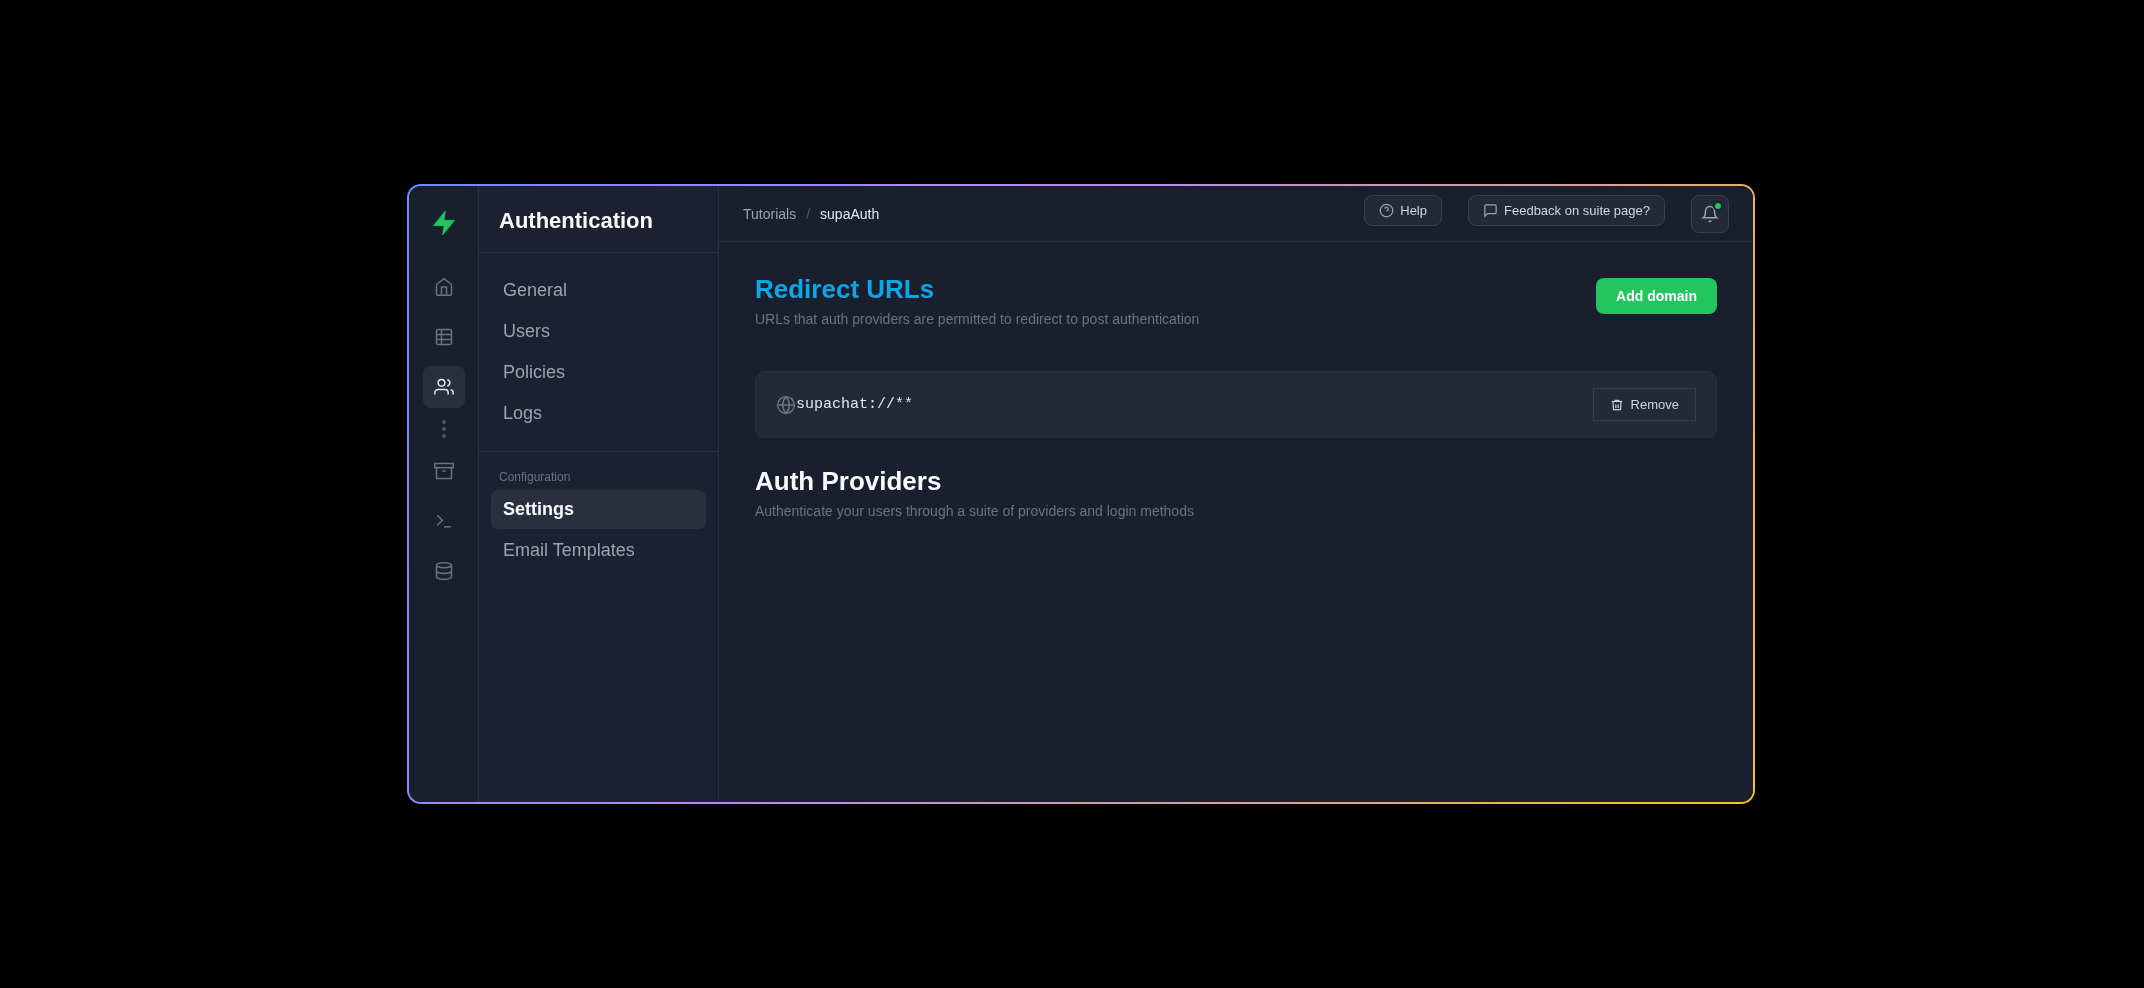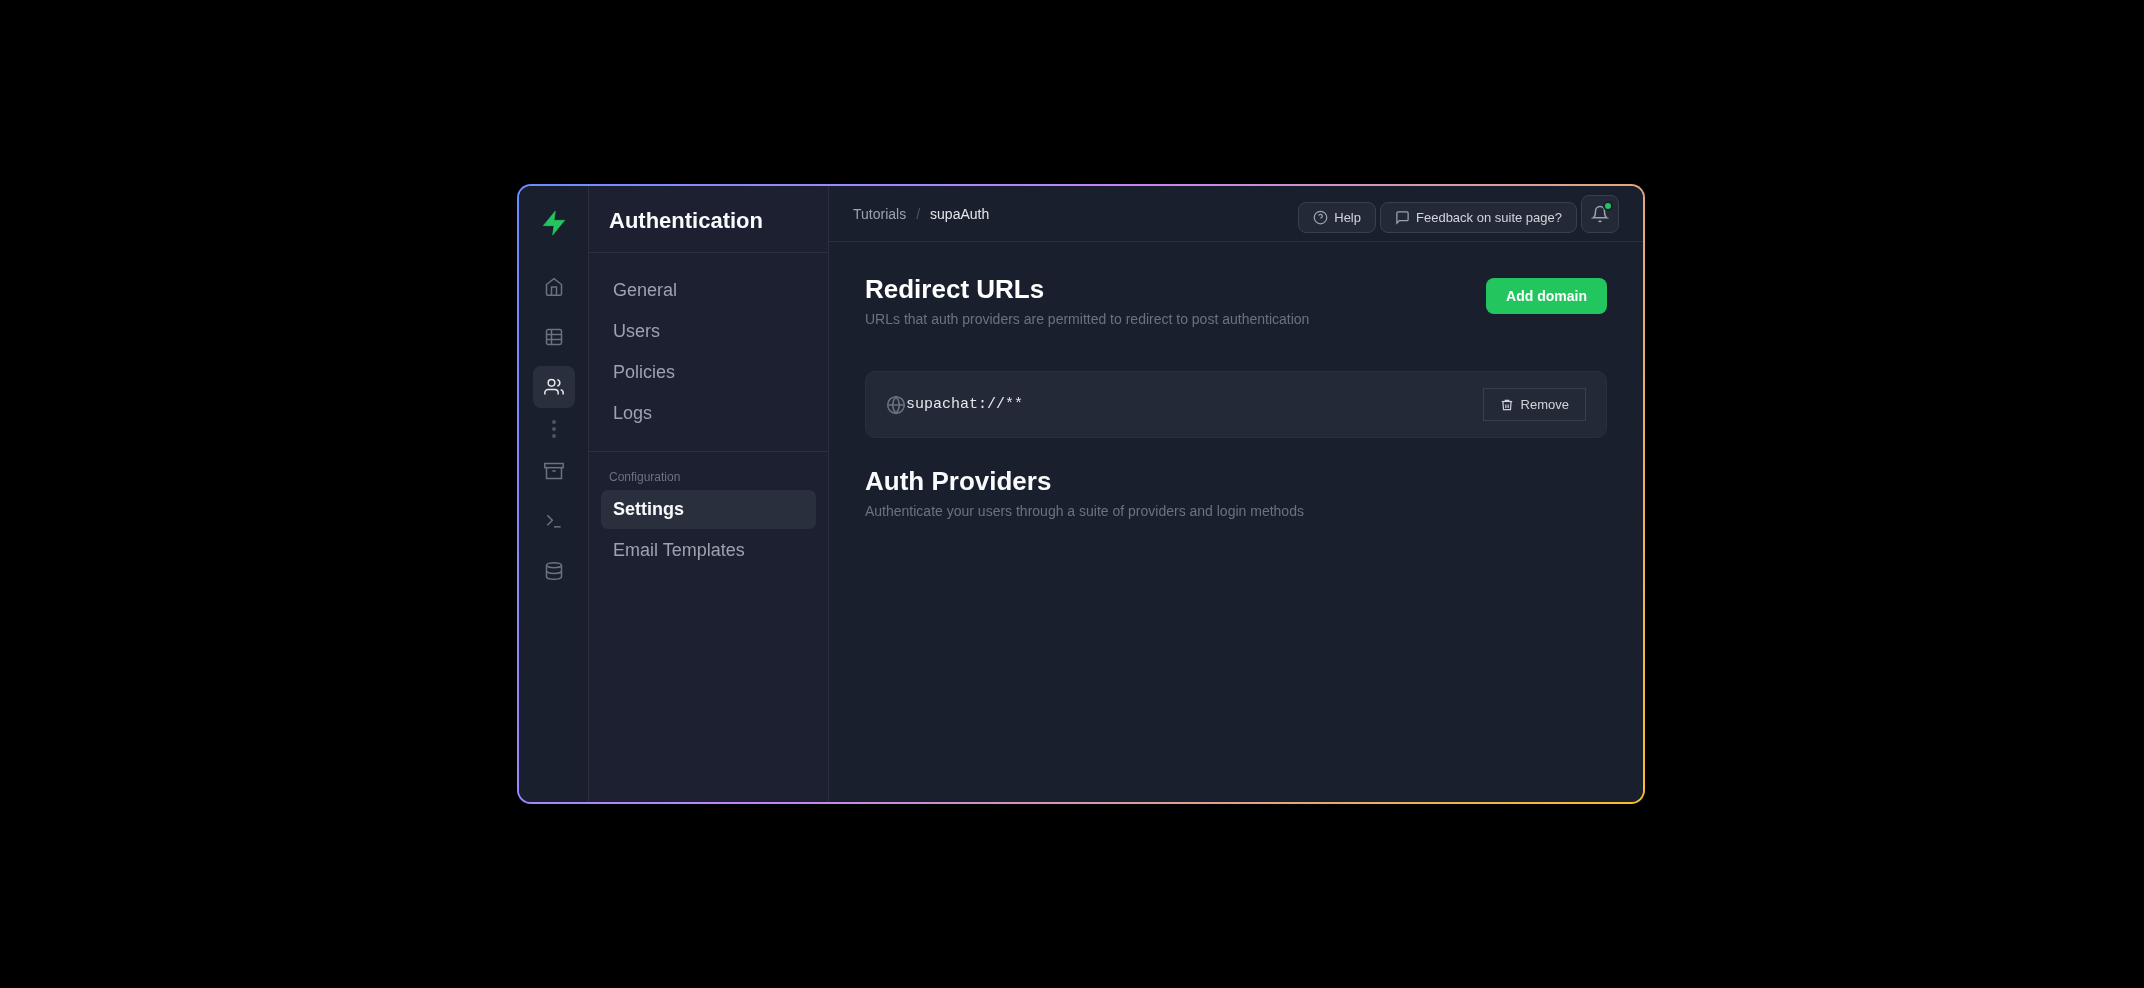--- a/index.html
+++ b/index.html
@@ -5,21 +5,21 @@
     * { box-sizing: border-box; margin: 0; padding: 0; }
     body {
       background: #000;
       display: flex;
       align-items: center;
       justify-content: center;
       min-height: 100vh;
       font-family: -apple-system, BlinkMacSystemFont, 'Segoe UI', sans-serif;
     }
     .window {
-      width: 1128px;
+      width: 1348px;
       height: 620px;
       border-radius: 14px;
       border: 2px solid transparent;
       background: linear-gradient(#1a1f2e, #1a1f2e) padding-box,
                   linear-gradient(120deg, #6b8cff 0%, #c084fc 40%, #fbbf24 100%) border-box;
       display: flex;
       overflow: hidden;
       position: relative;
       margin-left: 18px;
     }
@@ -137,22 +137,22 @@
       display: flex;
       align-items: center;
       gap: 10px;
       color: #9ca3af;
       font-size: 14px;
     }
     .breadcrumb-separator { color: #4b5563; }
     .breadcrumb-current { color: #e5e7eb; }
     .topbar-actions {
       display: flex;
-      align-items: flex-end;
-      gap: 4px;
+      align-items: flex-start;
+      gap: 26px;
     }
     .topbar-btn {
       display: flex;
       align-items: center;
       gap: 6px;
       padding: 7px 14px;
       border-radius: 8px;
       border: 1px solid #3a3f4e;
       background: #242938;
       color: #d1d5db;
@@ -184,21 +184,21 @@
     }
     
     .content {
       flex: 1;
       padding: 32px 36px;
       overflow-y: auto;
     }
     .section-title {
       font-size: 26px;
       font-weight: 600;
-      color: #ffffff;
+      color: #0ea5e9;
       margin-bottom: 6px;
     }
     .section-subtitle {
       font-size: 14px;
       color: #6b7280;
       margin-bottom: 24px;
     }
     .section-header-row {
       display: flex;
       align-items: flex-start;

